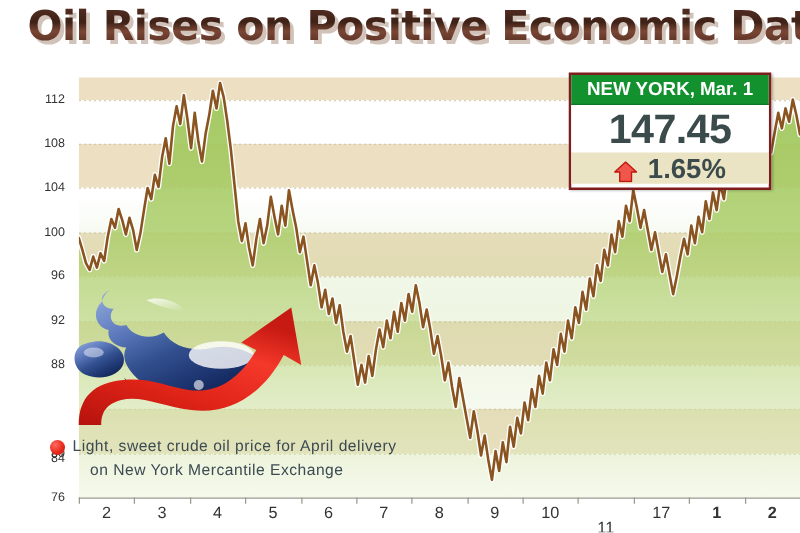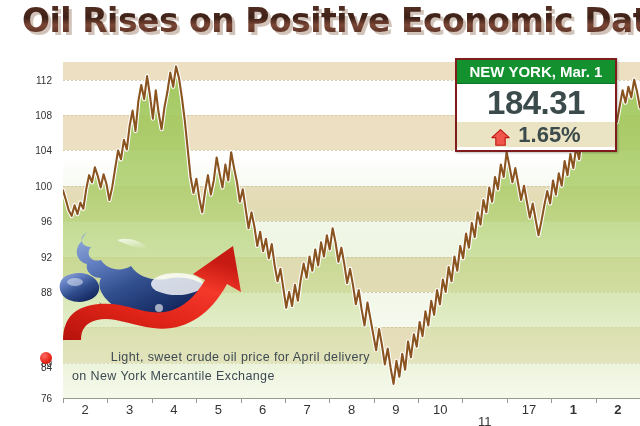--- a/index.html
+++ b/index.html
@@ -105,21 +105,21 @@
   }
   .up-arrow{width:19px;height:17px;display:inline-block;}
 
   
   #legend{position:absolute;left:40px;top:348px;width:330px;}
   #legend-dot{position:absolute;left:0;top:4px;width:12px;height:12px;border-radius:50%;
     background:radial-gradient(circle at 35% 32%,#ff6b62 0%,#e8291c 55%,#b8140c 100%);}
   #legend-l1,#legend-l2{
     font-size:12.5px;color:#3c4a52;letter-spacing:.4px;white-space:nowrap;
   }
-  #legend-l1{margin-left:32px;line-height:19px;text-align:right;}
+  #legend-l1{margin-left:18px;line-height:19px;}
   #legend-l2{margin-left:32px;line-height:19px;}
 
   
   #oil-graphic{position:absolute;left:55px;top:222px;width:225px;height:128px;}
 </style>
 </head>
 <body>
 
 <div id="root">
 
@@ -262,21 +262,21 @@
     <div id="legend-dot"></div>
     <div id="legend-l1">Light, sweet crude oil price for April delivery</div>
     <div id="legend-l2">on New York Mercantile Exchange</div>
   </div>
 
   <div id="quote-box">
     <div id="quote-head">
       <span>NEW YORK,</span>
       <span>Mar. 1</span>
     </div>
-    <div id="quote-price">184.31</div>
+    <div id="quote-price">147.45</div>
     <div id="quote-change">
       <span class="up-arrow">
         <svg width="19" height="17" viewBox="0 0 19 17">
           <path d="M9.5,0.6 L18.2,8.6 L14.2,8.6 L14.2,16.2 L4.8,16.2 L4.8,8.6 L0.8,8.6 Z" fill="#f0564c" stroke="#c0170f" stroke-width="1.1" stroke-linejoin="round"></path>
         </svg>
       </span>
       <span>1.65%</span>
     </div>
   </div>
 

